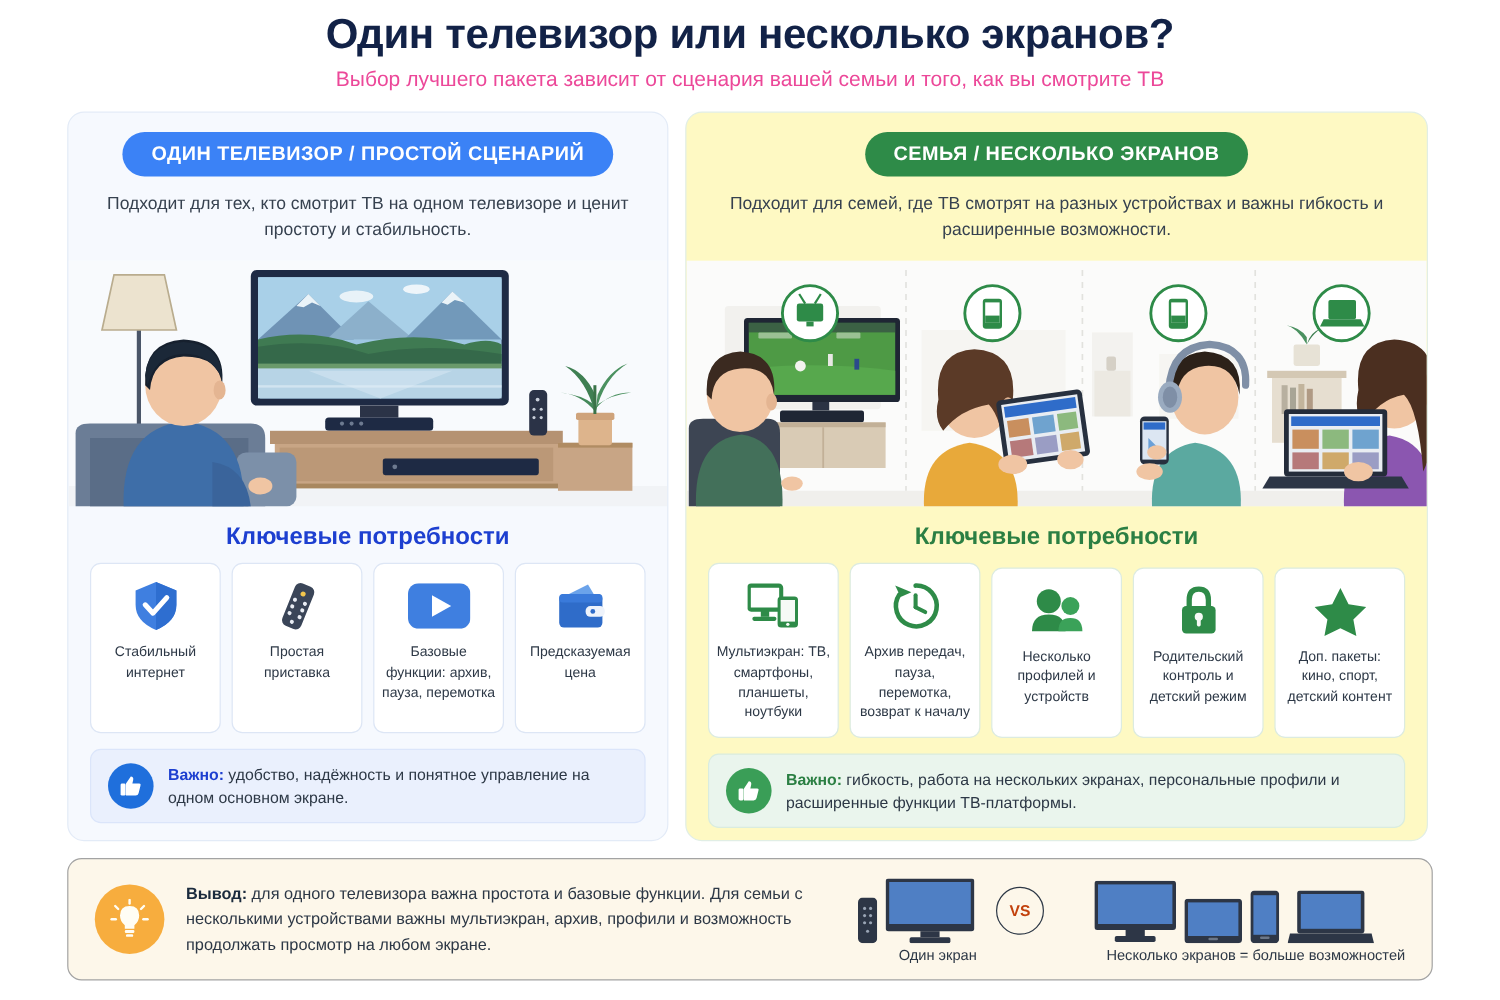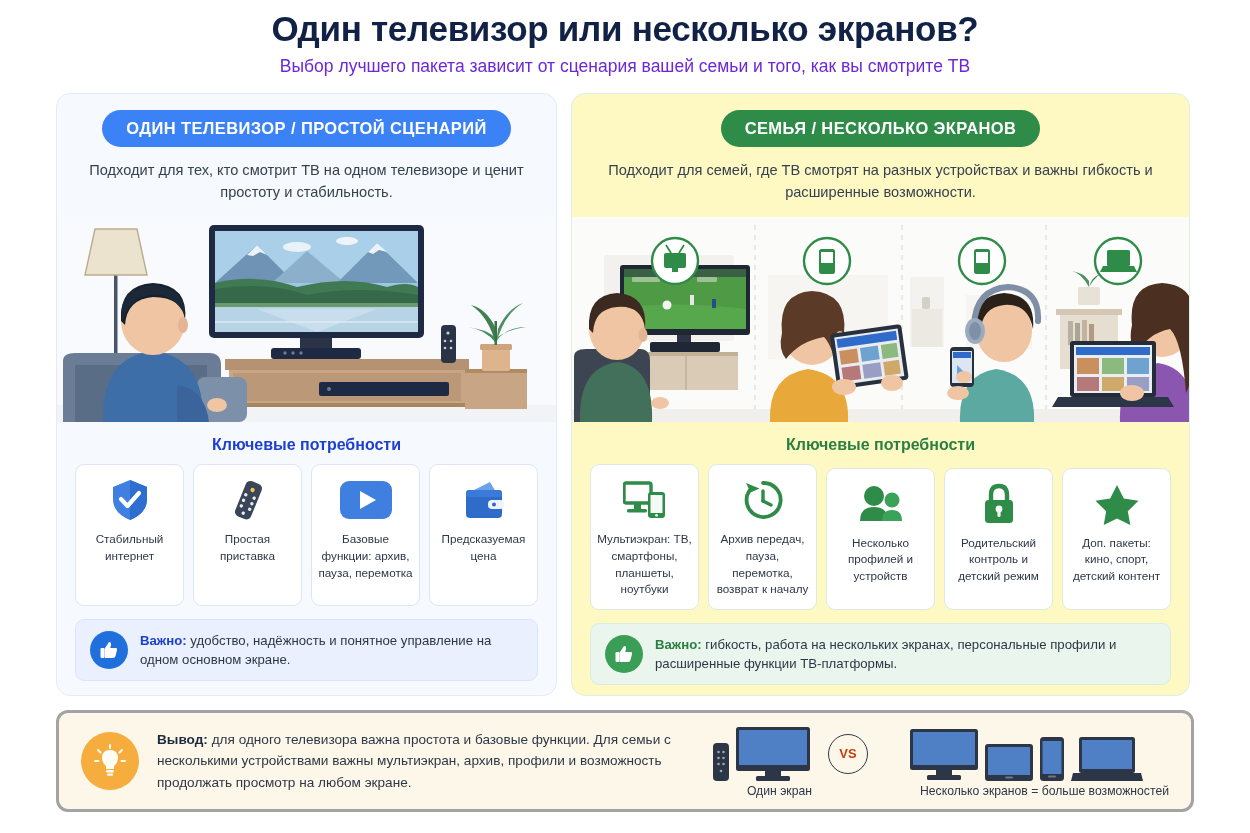--- a/index.html
+++ b/index.html
@@ -11,21 +11,21 @@
   }
   .page { position: relative; width: 1250px; height: 651px; background:#fff; }
 
   
   .header { padding-top: 9px; text-align:center; }
   .title {
     font-size: 35px; font-weight: bold; color:#122247;
     letter-spacing:-.3px; line-height:1.15;
   }
   .subtitle {
-    margin-top: 7px; font-size:17.5px; color:#6d28d9; font-weight:400;
+    margin-top: 7px; font-size:17.5px; color:#ec4899; font-weight:400;
   }
 
   
   .panels { display:flex; gap:14px; padding: 16px 56px 0 56px; }
   .panel { border-radius:14px; overflow:hidden; position:relative; padding-bottom:10px;}
   .panel.left  { width: 501px; background:#f6f9fe; border:1px solid #e3ebf7; }
   .panel.right { width: 619px; background:#fef9c3; border:1px solid #e1eee5; }
 
   .badge-wrap { text-align:center; padding-top:16px; }
   .badge {
@@ -38,21 +38,21 @@
   .panel-desc {
     text-align:center; font-size:14.6px; color:#36414f;
     line-height:1.48; padding:13px 26px 0 26px;
   }
 
   
   .illus { margin: 14px 0 0 0; }
   .illus svg { display:block; width:100%; height:auto; }
 
   
-  .kn-title { text-align:center; font-size:16px; font-weight:bold; margin:14px 0 10px 0; }
+  .kn-title { text-align:center; font-size:20px; font-weight:bold; margin:14px 0 10px 0; }
   .kn-title.blue  { color:#1d3fd0; }
   .kn-title.green { color:#2b7f43; }
 
   .cards { display:flex; gap:9px; padding: 0 18px; align-items: flex-end; }
   .card {
     flex:1; background:#fff; border-radius:9px; padding:13px 5px 11px 5px;
     display:flex; flex-direction:column; align-items:center; min-height:142px;
   }
   .card.blue  { border:1px solid #dde6f5; }
   .card.green { border:1px solid #dcebe0; }
@@ -69,21 +69,21 @@
   .note-circle { width:38px; height:38px; border-radius:50%; flex:0 0 38px;
                  display:flex; align-items:center; justify-content:center; }
   .note-circle.blue  { background:#1f6fdc; }
   .note-circle.green { background:#3a9e57; }
   .note-text { font-size:13.2px; line-height:1.44; color:#2d3846; }
   .note-text b.blue  { color:#1d3fd0; }
   .note-text b.green { color:#2b7f43; }
 
   
   .conclusion {
-    margin: 14px 56px 0 56px; background:#fdf7ea; border:3px solid #a3a3a3;
+    margin: 14px 56px 0 56px; background:#fdf7ea; border:1px solid #a3a3a3;
     border-radius:12px; display:flex; align-items:center; padding:14px 22px; gap:18px;
     height: 102px;
   }
   .bulb { width:58px; height:58px; border-radius:50%; background:#f7ad3e; flex:0 0 58px;
           display:flex; align-items:center; justify-content:center; }
   .concl-text { font-size:13.6px; line-height:1.58; color:#2d3846; flex:1; }
   .concl-text b { color:#1b2b3d; }
   .devices { display:flex; align-items:center; gap:16px; flex:0 0 auto; padding-left:4px;}
   .dev-group { display:flex; flex-direction:column; align-items:center; gap:3px; }
   .dev-row { display:flex; align-items:flex-end; gap:7px; height:58px; }

